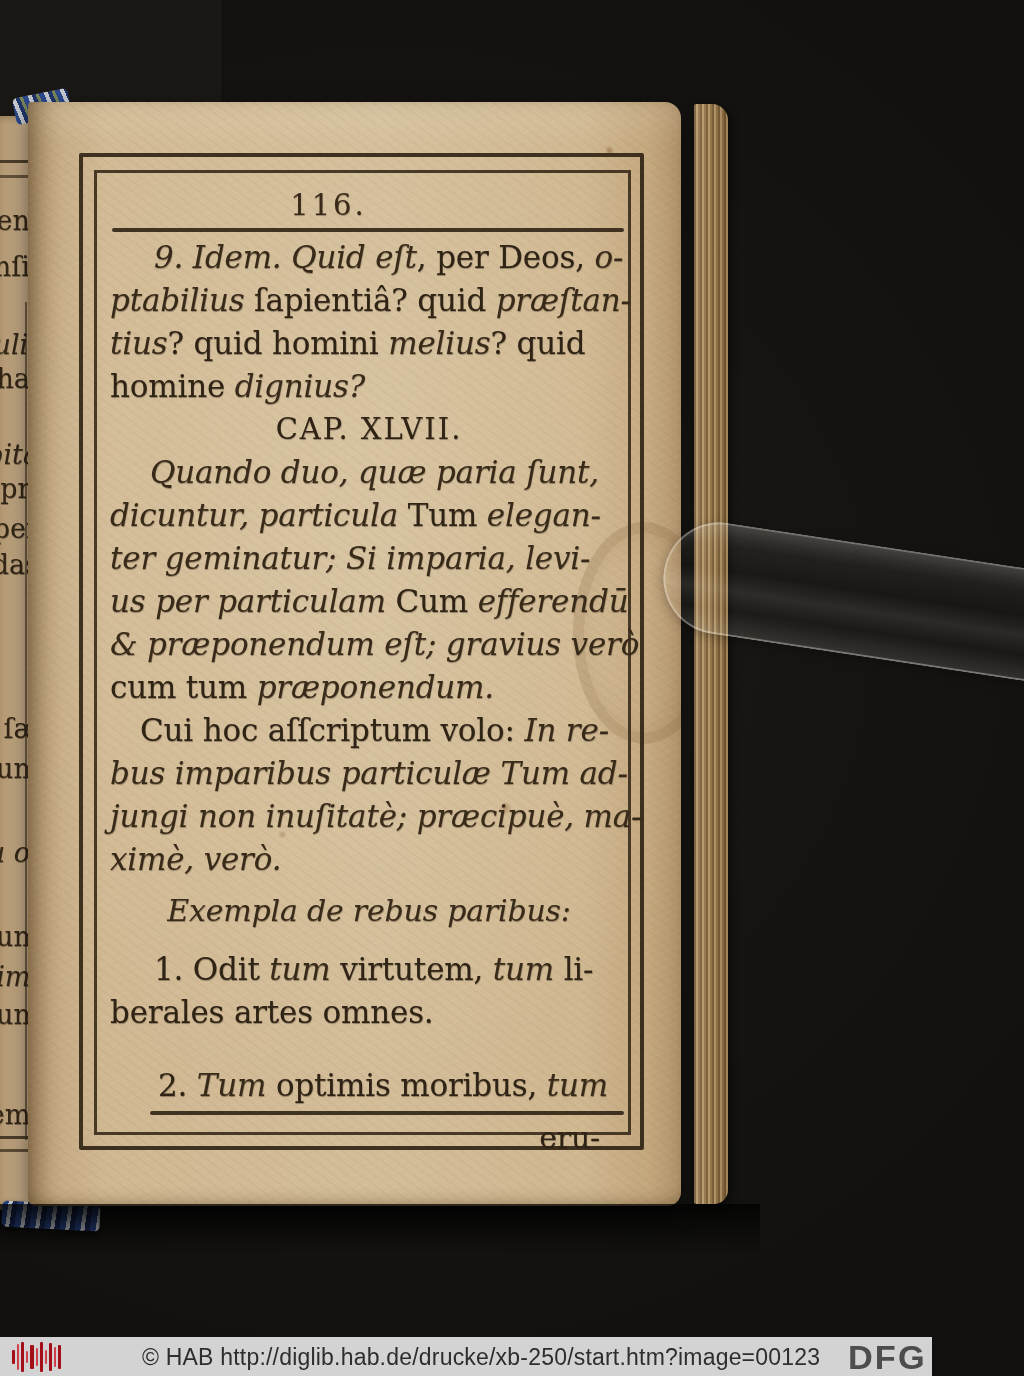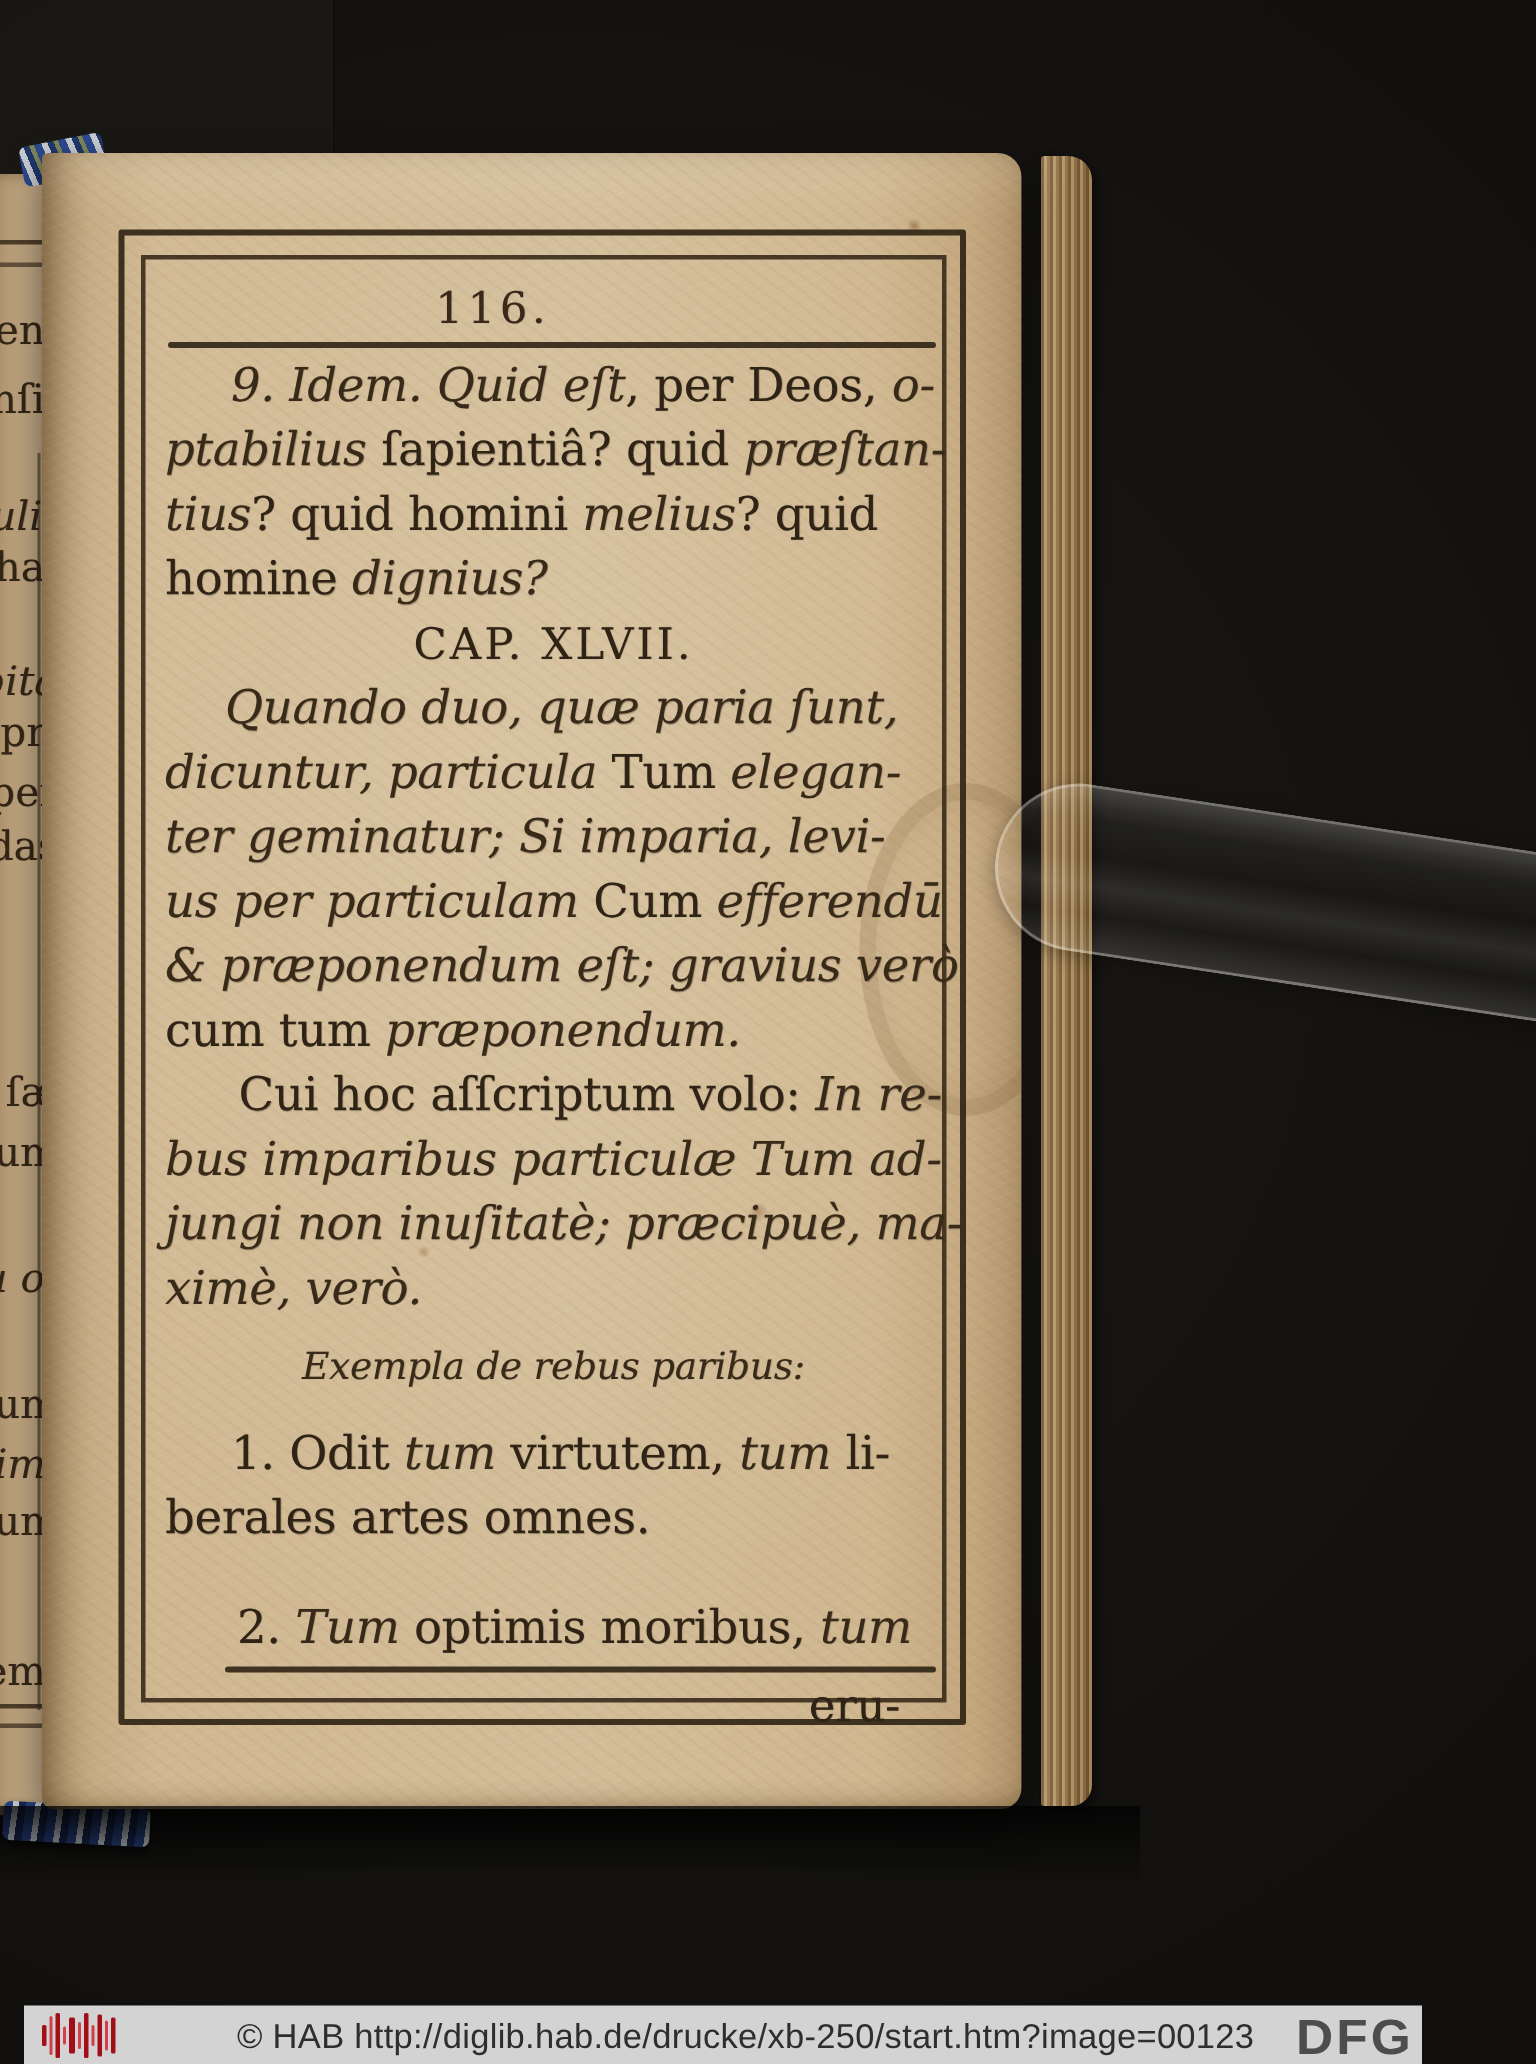--- a/index.html
+++ b/index.html
@@ -87,21 +87,21 @@
     border-radius:58px 0 0 58px;
     border:2px solid rgba(242,239,230,.34);border-right:none;
     background:linear-gradient(180deg,
       rgba(255,252,244,.17) 0%, rgba(255,252,244,.05) 20%,
       rgba(225,222,214,.02) 42%, rgba(255,252,244,.10) 60%,
       rgba(200,198,190,.03) 78%, rgba(255,252,244,.13) 100%);
     box-shadow:0 3px 12px rgba(0,0,0,.28), inset 0 5px 12px rgba(255,255,255,.05);}
 
   
   .footer{position:absolute;left:0;top:1337px;width:932px;height:39px;background:#d3d3d3;
-    display:flex;align-items:center;font-family:"Liberation Sans","DejaVu Sans",sans-serif;margin-left:16px;}
+    display:flex;align-items:center;font-family:"Liberation Sans","DejaVu Sans",sans-serif;}
   .hab-logo{position:absolute;left:12px;top:0;height:39px;display:flex;align-items:center;gap:2px;}
   .hbar{border-radius:1px;}
   .copyright{position:absolute;left:142px;top:0;height:39px;line-height:40px;
     font-size:23px;color:#2e2e2e;letter-spacing:.2px;white-space:nowrap;}
   .dfg{position:absolute;right:5px;top:0;height:39px;line-height:41px;
     font-size:33px;font-weight:800;color:#4d4d4d;letter-spacing:2px;transform:scaleX(1.04);transform-origin:right;}
 </style>
 </head>
 <body>
 
@@ -148,25 +148,25 @@
         <div class="ln"><span class="it">ptabilius </span><span>ſapientiâ? quid </span><span class="it">præſtan-</span></div>
         <div class="ln"><span class="it">tius</span><span>? quid homini </span><span class="it">melius</span><span>? quid</span></div>
         <div class="ln"><span>homine </span><span class="it">dignius?</span></div>
         <div class="ln ctr" style="font-size: 29px; letter-spacing: 2px;"><span>CAP. XLVII.</span></div>
         <div class="ln" style="text-indent: 40px;"><span class="it">Quando duo, quæ paria ſunt,</span></div>
         <div class="ln"><span class="it">dicuntur, particula </span><span>Tum </span><span class="it">elegan-</span></div>
         <div class="ln"><span class="it">ter geminatur; Si imparia, levi-</span></div>
         <div class="ln"><span class="it">us per particulam </span><span>Cum </span><span class="it">efferendū</span></div>
         <div class="ln"><span class="it">&amp; præponendum eſt; gravius verò</span></div>
         <div class="ln"><span>cum tum </span><span class="it">præponendum.</span></div>
-        <div class="ln" style="text-indent: 30px; text-align: right;"><span>Cui hoc aſſcriptum volo: </span><span class="it">In re-</span></div>
+        <div class="ln" style="text-indent: 30px;"><span>Cui hoc aſſcriptum volo: </span><span class="it">In re-</span></div>
         <div class="ln"><span class="it">bus imparibus particulæ Tum ad-</span></div>
         <div class="ln"><span class="it">jungi non inuſitatè; præcipuè, ma-</span></div>
         <div class="ln"><span class="it">ximè, verò.</span></div>
-        <div class="ln ctr" style="font-size: 25px; margin-top: 8px;"><span class="it">Exempla de rebus paribus:</span></div>
+        <div class="ln ctr" style="font-size: 30px; margin-top: 8px;"><span class="it">Exempla de rebus paribus:</span></div>
         <div class="ln" style="margin-top: 16px; text-indent: 44px;"><span>1. Odit </span><span class="it">tum</span><span> virtutem, </span><span class="it">tum</span><span> li-</span></div>
         <div class="ln"><span>berales artes omnes.</span></div>
         <div class="ln" style="text-indent: 48px; margin-top: 30px;"><span>2. </span><span class="it">Tum </span><span>optimis moribus, </span><span class="it">tum</span></div>
         <div class="catch-rule"></div>
         <div class="ln rgt" style="font-size: 30px; padding-right: 28px;"><span>eru-</span></div>
       </div>
   </div>
 
   <div class="strip"></div>
 

